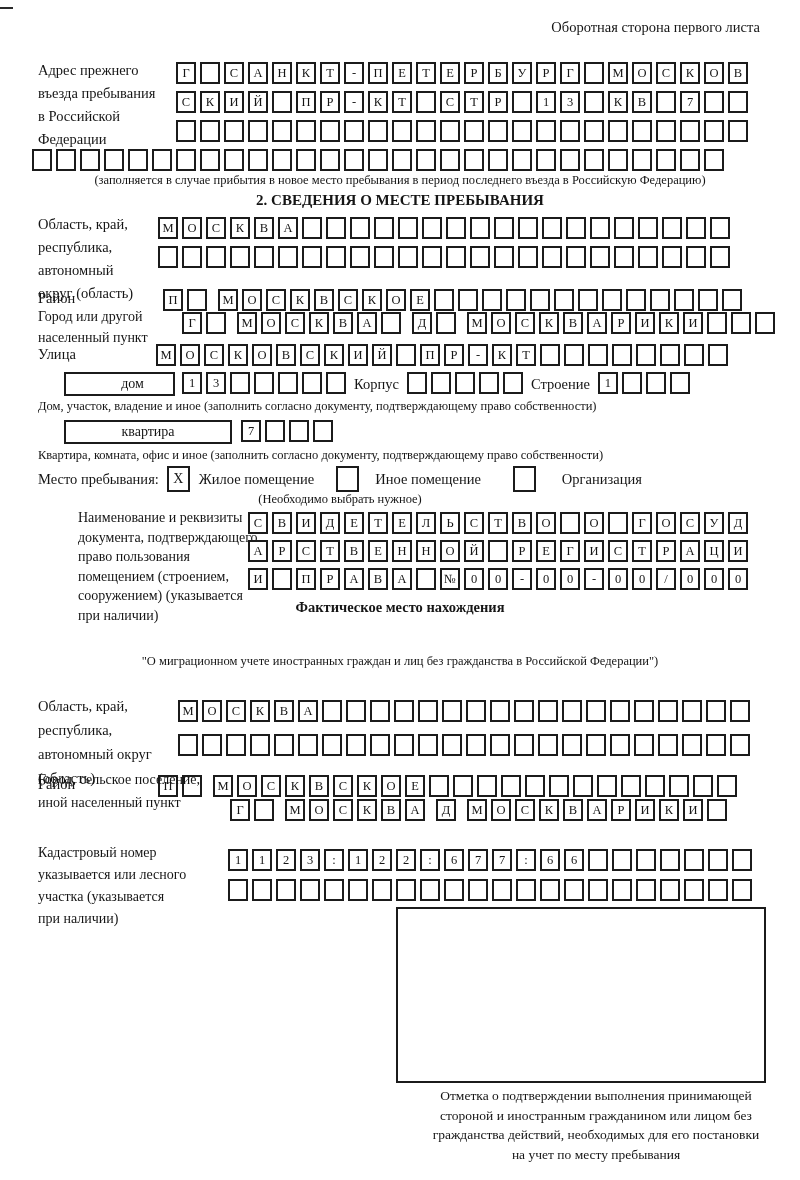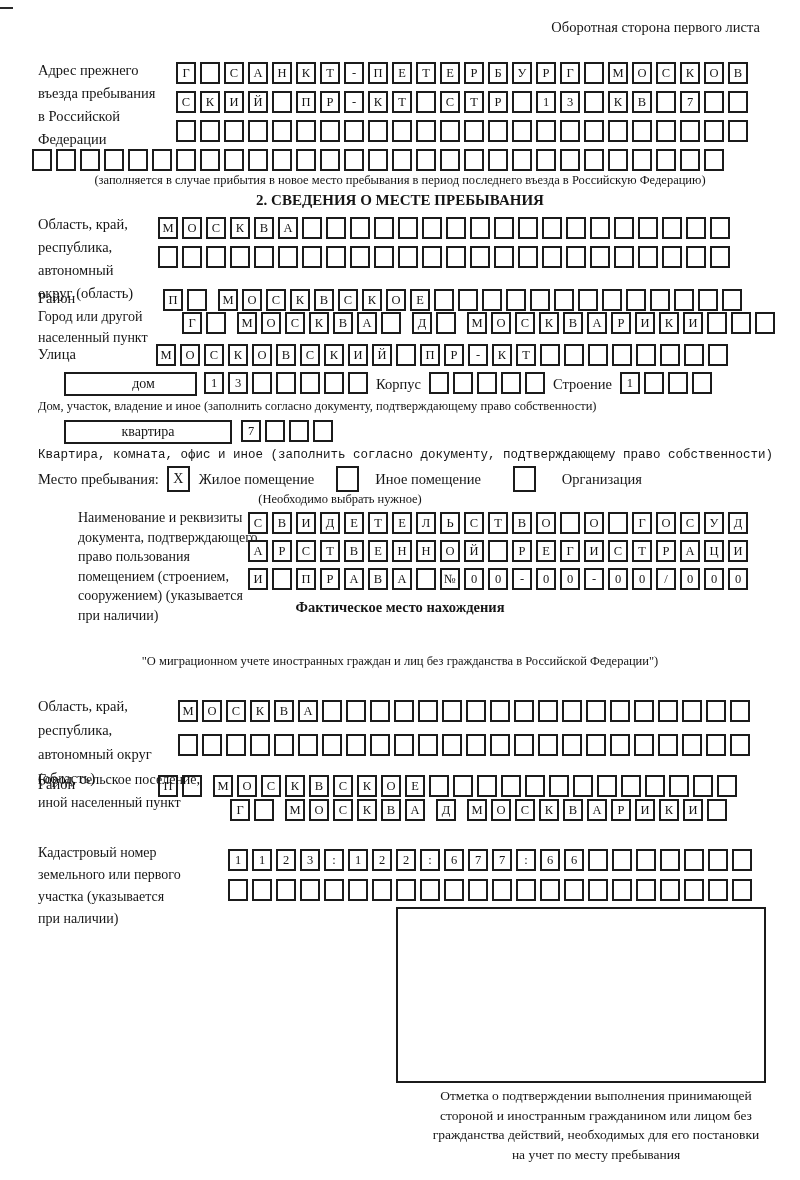--- a/index.html
+++ b/index.html
@@ -62,36 +62,36 @@
   <div class="lbl" style="left:38px;top:306px;line-height:21px;font-size:14px;">
       <div>Город или другой</div>
       <div>населенный пункт</div>
     </div>
   <div class="boxrow" style="left:182px;top:312px;"><span class="cell">Г</span><span class="cell"></span><span class="gap"></span><span class="cell">М</span><span class="cell">О</span><span class="cell">С</span><span class="cell">К</span><span class="cell">В</span><span class="cell">А</span><span class="cell"></span><span class="gap"></span><span class="cell">Д</span><span class="cell"></span><span class="gap"></span><span class="cell">М</span><span class="cell">О</span><span class="cell">С</span><span class="cell">К</span><span class="cell">В</span><span class="cell">А</span><span class="cell">Р</span><span class="cell">И</span><span class="cell">К</span><span class="cell">И</span><span class="cell"></span><span class="cell"></span><span class="cell"></span></div>
 
   <div class="lbl" style="left:38px;top:343px;">Улица</div>
   <div class="boxrow" style="left:156px;top:344px;"><span class="cell">М</span><span class="cell">О</span><span class="cell">С</span><span class="cell">К</span><span class="cell">О</span><span class="cell">В</span><span class="cell">С</span><span class="cell">К</span><span class="cell">И</span><span class="cell">Й</span><span class="cell"></span><span class="cell">П</span><span class="cell">Р</span><span class="cell">-</span><span class="cell">К</span><span class="cell">Т</span><span class="cell"></span><span class="cell"></span><span class="cell"></span><span class="cell"></span><span class="cell"></span><span class="cell"></span><span class="cell"></span><span class="cell"></span></div>
 
   <div class="flexrow" style="left:64px;top:372px;">
-    <span class="widebox" style="width:133px;padding-left:26px;">дом</span>
+    <span class="widebox" style="width:111px;padding-left:26px;">дом</span>
     <span style="width:7px;display:inline-block;"></span>
     <span class="boxrow" style="position:static;"><span class="cell">1</span><span class="cell">3</span><span class="cell"></span><span class="cell"></span><span class="cell"></span><span class="cell"></span><span class="cell"></span></span>
     <span class="opt-label" style="margin:0 8px 0 4px;">Корпус</span>
     <span class="boxrow" style="position:static;"><span class="cell"></span><span class="cell"></span><span class="cell"></span><span class="cell"></span><span class="cell"></span></span>
     <span class="opt-label" style="margin:0 8px 0 4px;">Строение</span>
     <span class="boxrow" style="position:static;"><span class="cell">1</span><span class="cell"></span><span class="cell"></span><span class="cell"></span></span>
   </div>
   <div class="caption-left" style="left:38px;top:399px;">Дом, участок, владение и иное (заполнить согласно документу, подтверждающему право собственности)</div>
 
   <div class="flexrow" style="left:64px;top:420px;">
     <span class="widebox" style="width:168px;">квартира</span>
     <span style="width:9px;display:inline-block;"></span>
     <span class="boxrow" style="position:static;"><span class="cell">7</span><span class="cell"></span><span class="cell"></span><span class="cell"></span></span>
   </div>
-  <div class="caption-left" style="left:38px;top:448px;font-family:Liberation Mono, monospace;">Квартира, комната, офис и иное (заполнить согласно документу, подтверждающему право собственности)</div>
+  <div class="caption-left" style="left:38px;top:448px;">Квартира, комната, офис и иное (заполнить согласно документу, подтверждающему право собственности)</div>
 
   <div class="flexrow" style="left:38px;top:466px;">
     <span class="opt-label">Место пребывания:</span>
     <span class="chk" style="margin-left:8px;">X</span>
     <span class="opt-label" style="margin-left:9px;">Жилое помещение</span>
     <span class="chk" style="margin-left:22px;"></span>
     <span class="opt-label" style="margin-left:16px;">Иное помещение</span>
     <span class="chk" style="margin-left:32px;"></span>
     <span class="opt-label" style="margin-left:26px;">Организация</span>
   </div>
@@ -127,21 +127,21 @@
   <div class="boxrow" style="left:158px;top:775px;"><span class="cell">П</span><span class="cell"></span><span class="gap"></span><span class="cell">М</span><span class="cell">О</span><span class="cell">С</span><span class="cell">К</span><span class="cell">В</span><span class="cell">С</span><span class="cell">К</span><span class="cell">О</span><span class="cell">Е</span><span class="cell"></span><span class="cell"></span><span class="cell"></span><span class="cell"></span><span class="cell"></span><span class="cell"></span><span class="cell"></span><span class="cell"></span><span class="cell"></span><span class="cell"></span><span class="cell"></span><span class="cell"></span><span class="cell"></span></div>
 
   <div class="lbl" style="left:38px;top:768px;line-height:23px;font-size:14px;">
       <div>Город, сельское поселение,</div>
       <div>иной населенный пункт</div>
     </div>
   <div class="boxrow" style="left:230px;top:799px;"><span class="cell">Г</span><span class="cell"></span><span class="gap"></span><span class="cell">М</span><span class="cell">О</span><span class="cell">С</span><span class="cell">К</span><span class="cell">В</span><span class="cell">А</span><span class="gap"></span><span class="cell">Д</span><span class="gap"></span><span class="cell">М</span><span class="cell">О</span><span class="cell">С</span><span class="cell">К</span><span class="cell">В</span><span class="cell">А</span><span class="cell">Р</span><span class="cell">И</span><span class="cell">К</span><span class="cell">И</span><span class="cell"></span></div>
 
   <div class="lbl" style="left:38px;top:842px;line-height:22px;font-size:14px;">
       <div>Кадастровый номер</div>
-      <div>земельного или первого</div>
+      <div>указывается или лесного</div>
       <div>участка (указывается</div>
       <div>при наличии)</div>
     </div>
   <div class="boxrow" style="left:228px;top:849px;"><span class="cell">1</span><span class="cell">1</span><span class="cell">2</span><span class="cell">3</span><span class="cell">:</span><span class="cell">1</span><span class="cell">2</span><span class="cell">2</span><span class="cell">:</span><span class="cell">6</span><span class="cell">7</span><span class="cell">7</span><span class="cell">:</span><span class="cell">6</span><span class="cell">6</span><span class="cell"></span><span class="cell"></span><span class="cell"></span><span class="cell"></span><span class="cell"></span><span class="cell"></span><span class="cell"></span></div>
   <div class="boxrow" style="left:228px;top:879px;"><span class="cell"></span><span class="cell"></span><span class="cell"></span><span class="cell"></span><span class="cell"></span><span class="cell"></span><span class="cell"></span><span class="cell"></span><span class="cell"></span><span class="cell"></span><span class="cell"></span><span class="cell"></span><span class="cell"></span><span class="cell"></span><span class="cell"></span><span class="cell"></span><span class="cell"></span><span class="cell"></span><span class="cell"></span><span class="cell"></span><span class="cell"></span><span class="cell"></span></div>
 
   <div class="stamp-box" style="left:396px;top:907px;width:366px;height:172px;"></div>
   <div class="stamp-cap" style="left:386px;top:1086px;width:420px;">
       <div>Отметка о подтверждении выполнения принимающей</div>
       <div>стороной и иностранным гражданином или лицом без</div>

